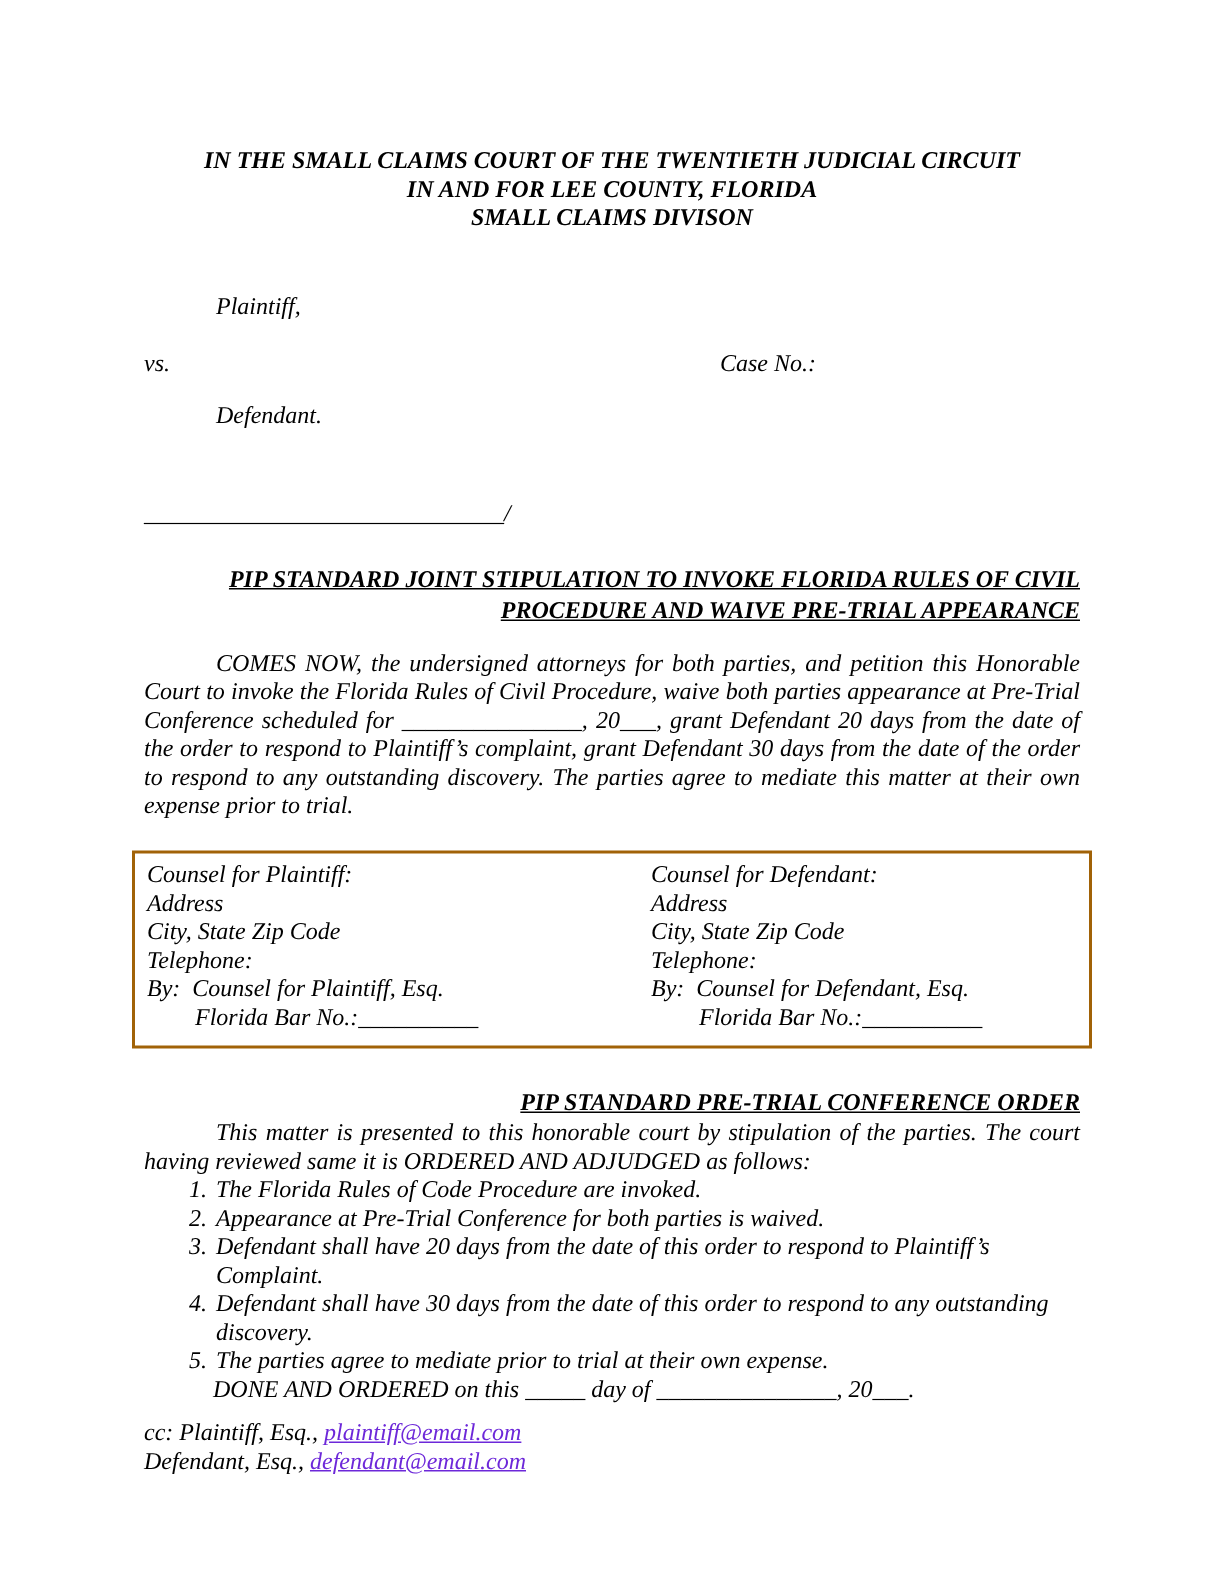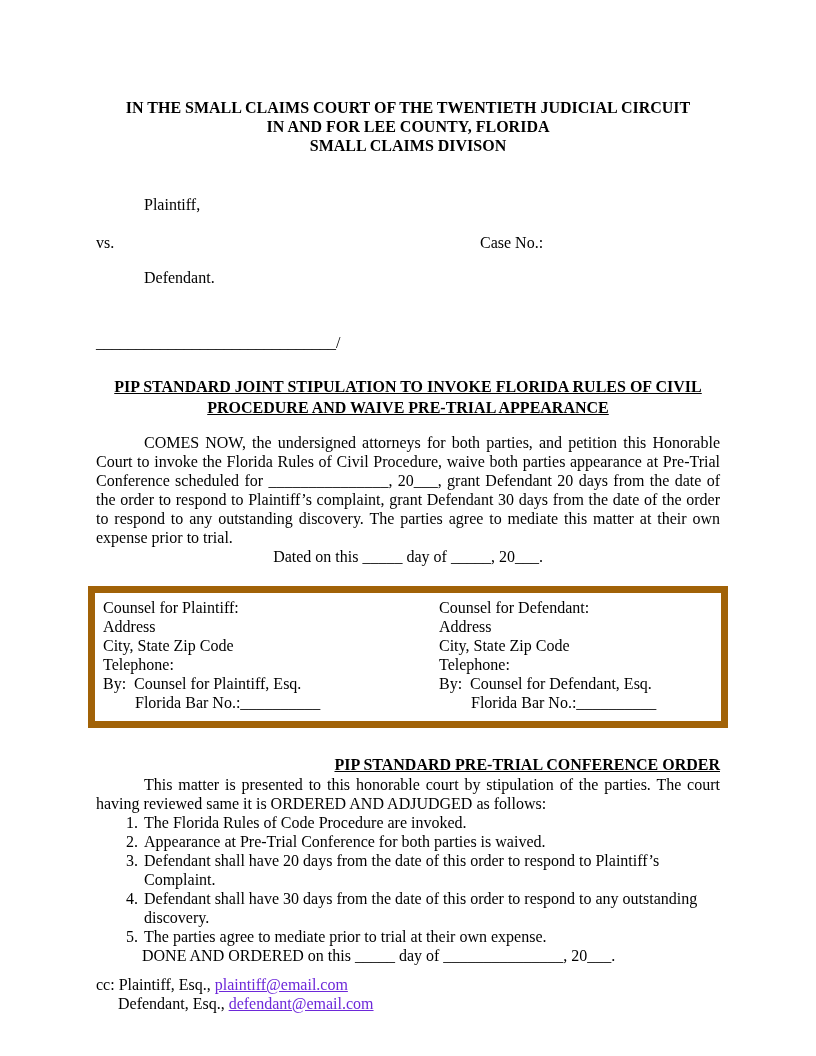--- a/index.html
+++ b/index.html
@@ -3,41 +3,41 @@
 <meta charset="utf-8">
 <style>
   * { margin: 0; padding: 0; box-sizing: border-box; }
   html, body { background: #ffffff; }
   body {
     width: 816px; height: 1056px;
     font-family: "Liberation Serif", serif;
     font-size: 16px; line-height: 19px; color: #000;
     position: relative; overflow: hidden;
   }
-  .page { padding: 98px 96px 12px 96px; width: 816px; height: 892px; }
+  .page { padding: 98px 96px 12px 96px; width: 816px; height: 892px; font-style: italic; }
 
   .doc-header { text-align: center; font-weight: bold; }
 
   .caption { margin-top: 40px; }
   .plaintiff-line, .defendant-line { margin-left: 48px; }
   .vs-row { position: relative; margin-top: 19px; }
   .case-no { position: absolute; left: 384px; top: 0; }
   .defendant-line { margin-top: 16px; }
   .divider-line { white-space: pre; margin-top: 46px; }
 
   .stip-title {
-    margin-top: 24px; text-align: center; font-weight: bold;
+    margin-top: 24px; text-align: right; font-weight: bold;
     text-decoration: underline; line-height: 21px;
   }
 
   .body-par { margin-top: 15px; text-align: justify; text-indent: 48px; }
   .dated-line { text-align: center; }
 
   .counsel-box {
-    border: 7px solid #a16207;
+    border: 2px solid #a16207;
     margin-left: -8px; width: 640px;
     margin-top: 20px;
     display: flex;
     padding: 5px 8px 9px 8px;
   }
   .col-left { width: 336px; }
   .col-right { flex: 1; }
   .box-line { white-space: pre-wrap; }
   .bar-line { padding-left: 32px; }
 
@@ -47,21 +47,21 @@
   }
   .order-intro { text-align: justify; text-indent: 48px; }
   ol.order-list { list-style-type: decimal; list-style-position: outside; padding-left: 46px; }
   ol.order-list li { padding-left: 2px; }
   .done-line { margin-left: 46px; white-space: pre-wrap; }
 
   .signature-block { margin-left: 387px; margin-top: 32px; }
   .signature-line { white-space: pre; }
 
   .cc-block { margin-top: 10px; }
-  .cc-line2 { margin-left: 22px; }
+  .cc-line2 { }
   a.email-link { color: #6d28d9; text-decoration: underline; }
 </style>
 </head>
 <body>
 
 <div class="page">
 
   <div class="doc-header">
     <div>IN THE SMALL CLAIMS COURT OF THE TWENTIETH JUDICIAL CIRCUIT</div>
     <div>IN AND FOR LEE COUNTY, FLORIDA</div>
@@ -77,21 +77,20 @@
     <div class="defendant-line">Defendant.</div>
     <div class="divider-line">______________________________/</div>
   </div>
 
   <div class="stip-title">
     <div>PIP STANDARD JOINT STIPULATION TO INVOKE FLORIDA RULES OF CIVIL</div>
     <div>PROCEDURE AND WAIVE PRE-TRIAL APPEARANCE</div>
   </div>
 
   <div class="body-par">COMES NOW, the undersigned attorneys for both parties, and petition this Honorable Court to invoke the Florida Rules of Civil Procedure, waive both parties appearance at Pre-Trial Conference scheduled for _______________, 20___, grant Defendant 20 days from the date of the order to respond to Plaintiff’s complaint, grant Defendant 30 days from the date of the order to respond to any outstanding discovery.  The parties agree to mediate this matter at their own expense prior to trial.</div>
-  <div class="dated-line">Dated on this _____ day of _____, 20___.</div>
 
   <div class="counsel-box">
     <div class="col-left">
       <div class="box-line">Counsel for Plaintiff:</div>
       <div class="box-line">Address</div>
       <div class="box-line">City, State Zip Code</div>
       <div class="box-line">Telephone:</div>
       <div class="box-line">By:  Counsel for Plaintiff, Esq.</div>
       <div class="box-line bar-line">Florida Bar No.:__________</div>
     </div>

